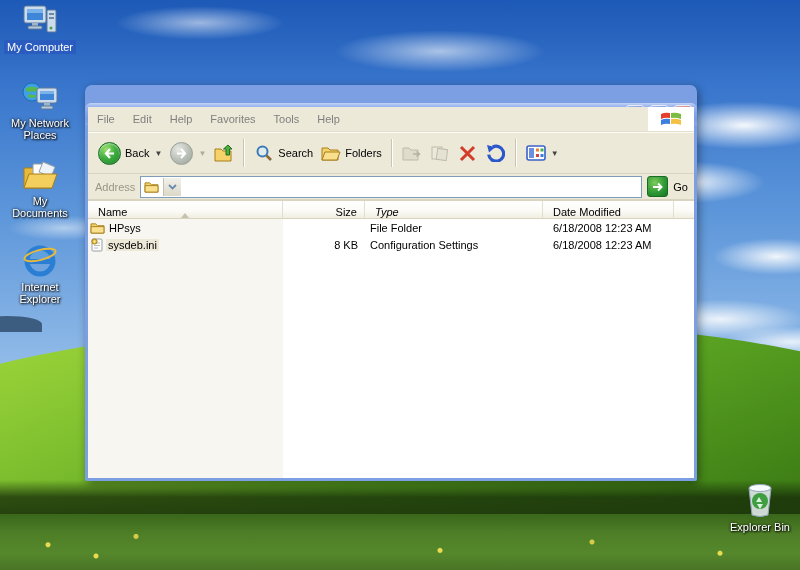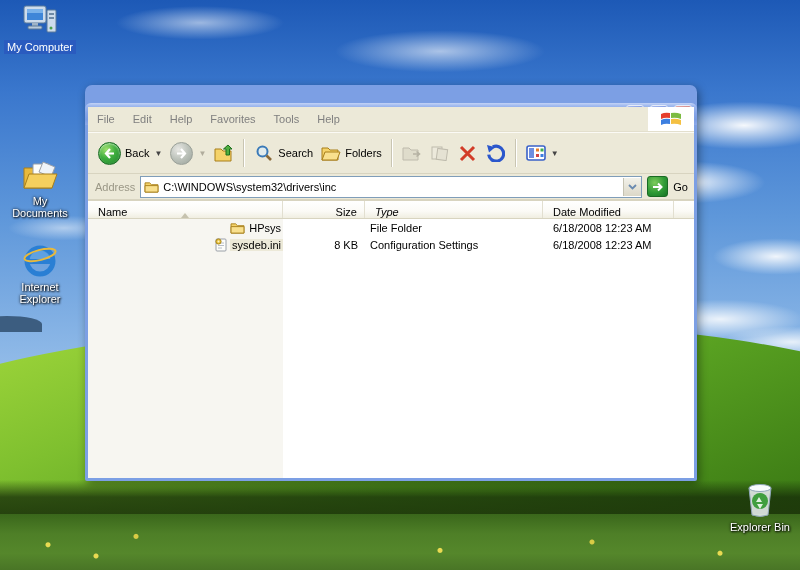--- a/index.html
+++ b/index.html
@@ -106,21 +106,21 @@
   .hdr{position:relative;display:flex;height:17px;
     background:linear-gradient(180deg,#ffffff 0%,#fbfaf6 60%,#f0eee1 100%);
     border-bottom:1px solid #d8d4c0;}
   .hcell{box-sizing:border-box;border-right:1px solid #e2dfd0;display:flex;align-items:flex-end;
     padding-left:10px;color:#000;gap:40px;}
   .hcell.size{justify-content:flex-end;padding-right:7px;padding-left:0;}
   .sortarrow{width:0;height:0;margin-left:14px;border-left:4px solid transparent;
     border-right:4px solid transparent;border-bottom:5px solid #c6c2ae;}
   .rows{position:relative;}
   .row{display:flex;height:17px;align-items:center;}
-  .cell{box-sizing:border-box;white-space:nowrap;overflow:hidden;justify-content:flex-end;}
+  .cell{box-sizing:border-box;white-space:nowrap;overflow:hidden;}
   .c-name{width:195px;display:flex;align-items:center;padding-left:2px;gap:2px;}
   .c-size{width:82px;text-align:right;padding-right:7px;}
   .c-type{width:178px;padding-left:5px;}
   .c-date{width:131px;padding-left:10px;}
   .fname{padding:0 2px;}
   .fname.sel{background:#ece9d8;}
 
   svg{display:block;}
 </style>
 </head>
@@ -145,20 +145,35 @@
         <rect x="6" y="22" width="14" height="3" rx="1" fill="#b9cadb" stroke="#5a7a9a"></rect>
         <rect x="25" y="6" width="9" height="22" rx="1" fill="#cddcec" stroke="#5a7a9a"></rect>
         <rect x="27" y="9" width="5" height="2" fill="#6f8aa5"></rect>
         <rect x="27" y="13" width="5" height="2" fill="#6f8aa5"></rect>
         <circle cx="29" cy="24" r="1.5" fill="#49a24b"></circle>
       </svg>
     </div>
     <span class="lbl sel">My Computer</span>
   </div>
 
+  <div class="dicon" style="left:2px;top:78px;">
+    <div class="art">
+      <svg width="38" height="34" viewBox="0 0 38 34">
+        <circle cx="11" cy="12" r="9" fill="#3fa0e8" stroke="#1c6fb0"></circle>
+        <path d="M4 9 Q11 4 18 9 Q14 13 11 11 Q7 14 4 9Z" fill="#58b84e"></path>
+        <path d="M6 16 Q11 20 16 16 Q13 14 11 15 Q8 13 6 16Z" fill="#58b84e"></path>
+        <rect x="16" y="8" width="20" height="15" rx="2" fill="#cddcec" stroke="#5a7a9a"></rect>
+        <rect x="19" y="11" width="14" height="9" fill="#3f86d8"></rect>
+        <rect x="19" y="11" width="14" height="3" fill="#7ab2ea"></rect>
+        <rect x="23" y="23" width="6" height="3" fill="#9fb4c8"></rect>
+        <rect x="20" y="26" width="12" height="3" rx="1" fill="#b9cadb" stroke="#5a7a9a"></rect>
+      </svg>
+    </div>
+    <span class="lbl">My Network Places</span>
+  </div>
 
   <div class="dicon" style="left:2px;top:156px;">
     <div class="art">
       <svg width="38" height="32" viewBox="0 0 38 32">
         <path d="M3 8 L3 28 L31 28 L31 11 L16 11 L13 8 Z" fill="#e8b93c" stroke="#a87f1a"></path>
         <rect x="12" y="4" width="16" height="20" rx="1" fill="#fdfdfa" stroke="#9aa0a8"></rect>
         <path d="M22 2 L34 7 L30 17 L18 12 Z" fill="#eef3f8" stroke="#9aa0a8"></path>
         <path d="M3 28 L8 14 L36 14 L31 28 Z" fill="#f4cf5e" stroke="#a87f1a"></path>
       </svg>
     </div>
@@ -327,21 +342,20 @@
       </span>
     </div>
 
     <div class="addrbar">
       <span class="addr-label">Address</span>
       <div class="combo">
         <svg width="15" height="12" viewBox="0 0 16 13">
           <path d="M1 2 L6 2 L8 4 L15 4 L15 12 L1 12 Z" fill="#f5d36a" stroke="#a87f1a"></path>
           <path d="M1 5 L15 5 L15 12 L1 12 Z" fill="#f9e08e" stroke="#a87f1a"></path>
         </svg>
-        <span class="path">C:\WINDOWS\system32\drivers\inc</span>
         <span class="combo-arrow">
           <svg width="9" height="6" viewBox="0 0 9 6">
               <path d="M1 1 L4.5 4.5 L8 1" stroke="#6a8ab0" stroke-width="1.8" fill="none"></path>
             </svg>
         </span>
       </div>
       <span class="gobtn">
         <svg width="11" height="10" viewBox="0 0 11 10">
             <path d="M1 5 H9 M6 1.5 L9.5 5 L6 8.5" stroke="#fff" stroke-width="2" fill="none"></path>
           </svg>

